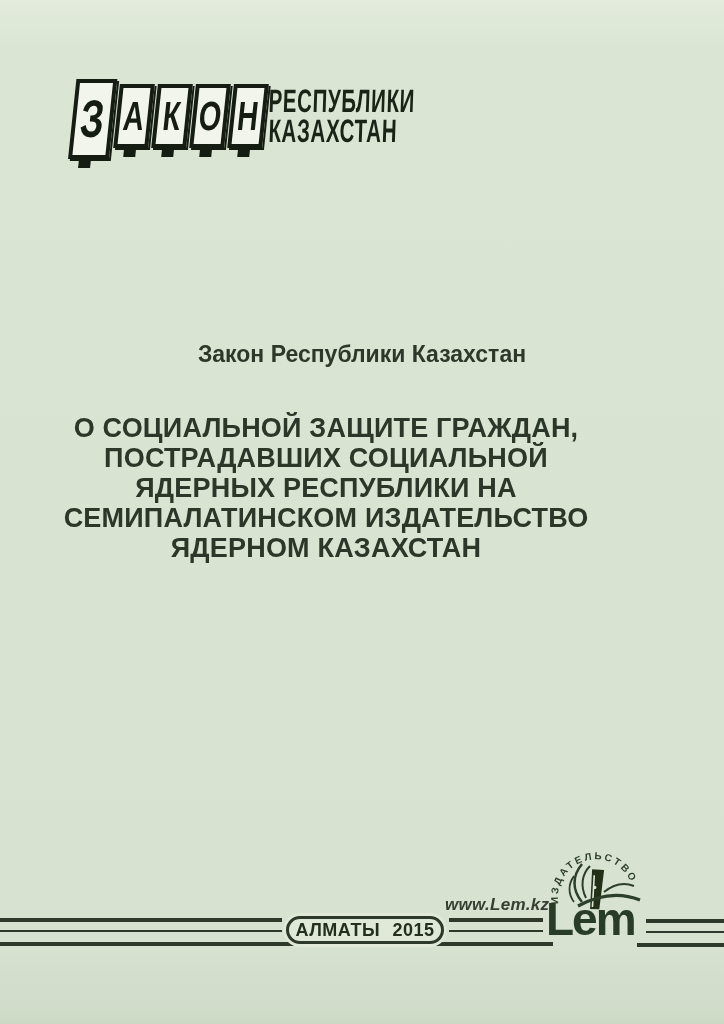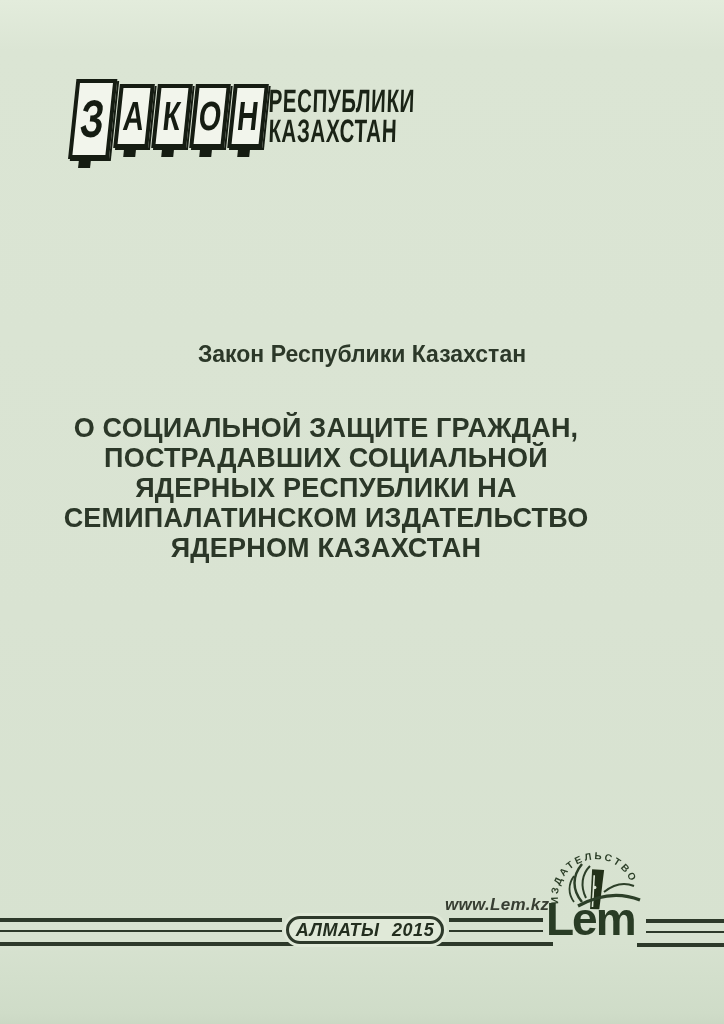--- a/index.html
+++ b/index.html
@@ -44,21 +44,21 @@
   .r-d{left:449px;top:930px;width:94px;height:2px;}
   .r-e{left:646px;top:919px;width:78px;height:4px;}
   .r-f{left:646px;top:931px;width:78px;height:2px;}
   .r-g{left:0;top:942px;width:553px;height:4px;}
   .r-h{left:637px;top:943px;width:87px;height:4px;}
   .capsule{
     position:absolute;left:286px;top:916px;width:152px;height:22px;
     border:3px solid #2d392a;border-radius:14px;background:#e0e9d8;
     box-shadow:0 0 0 3px #e0e9d8;
     display:flex;align-items:center;justify-content:center;
-    color:#232e1f;font-weight:bold;font-size:18px;letter-spacing:0.5px;word-spacing:7px;white-space:nowrap;font-style:italic;
+    color:#232e1f;font-weight:bold;font-size:18px;letter-spacing:0.5px;word-spacing:7px;white-space:nowrap;
   }
   .website{
     position:absolute;left:445px;top:895px;width:95px;text-align:right;
     font-style:italic;font-weight:bold;font-size:17px;color:#373e32;letter-spacing:0.3px;white-space:nowrap;
   }
   
   .lem{position:absolute;left:544px;top:844px;width:104px;height:110px;}
   .lem-emblem{position:absolute;left:0;top:0;width:104px;height:72px;}
   .lem-name{
     position:absolute;left:2px;top:52px;width:100px;text-align:left;

